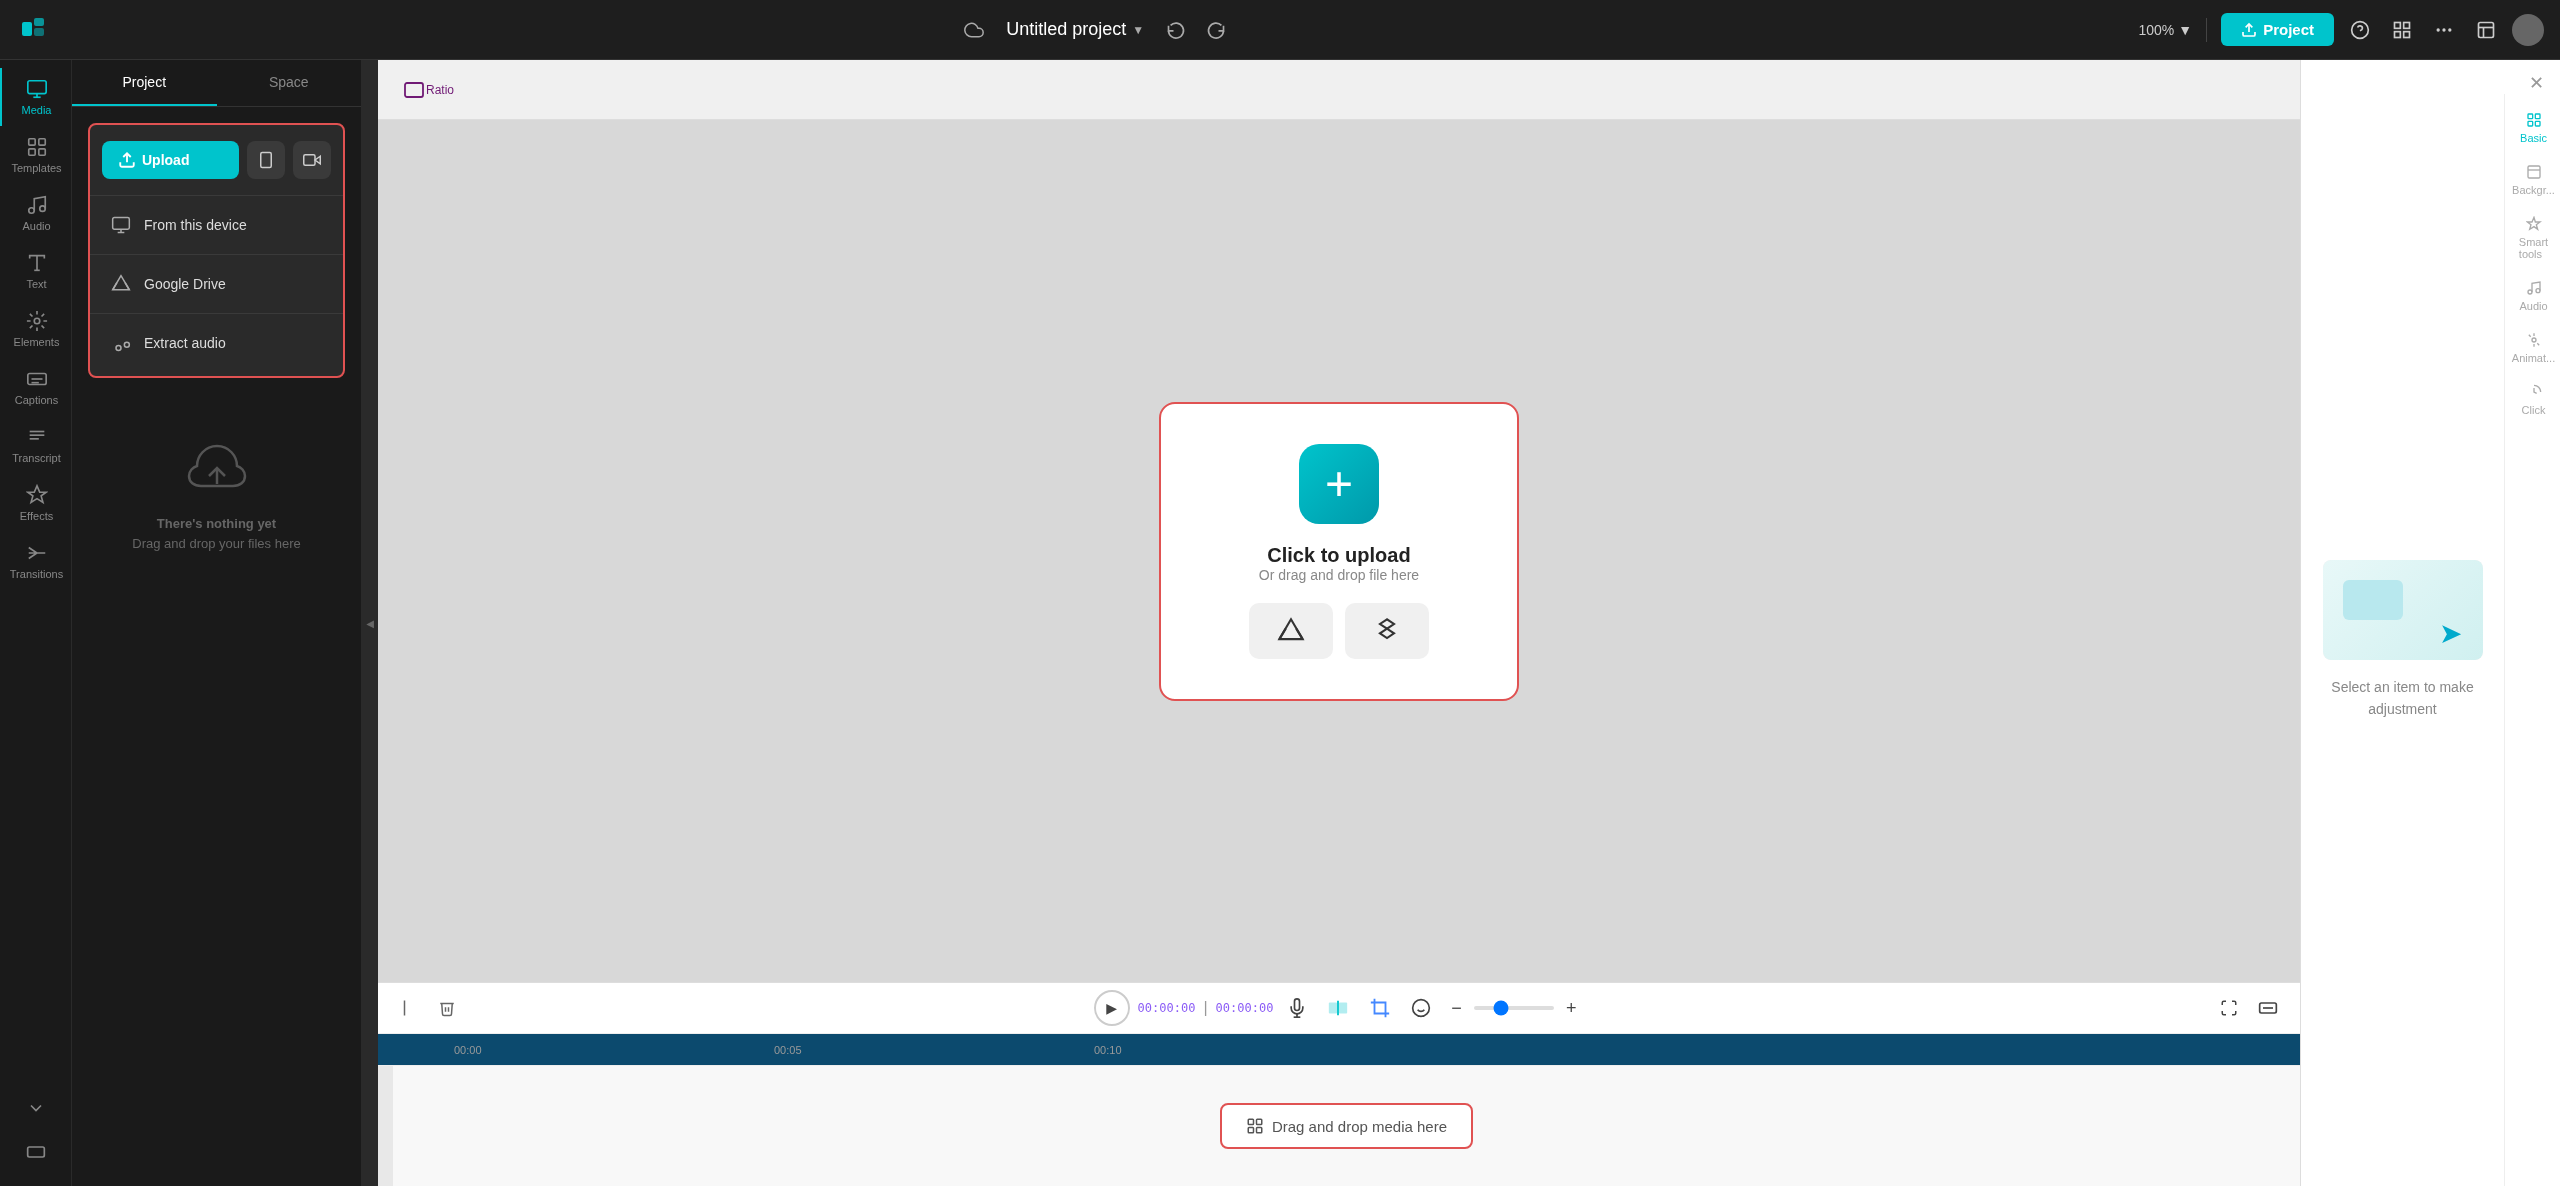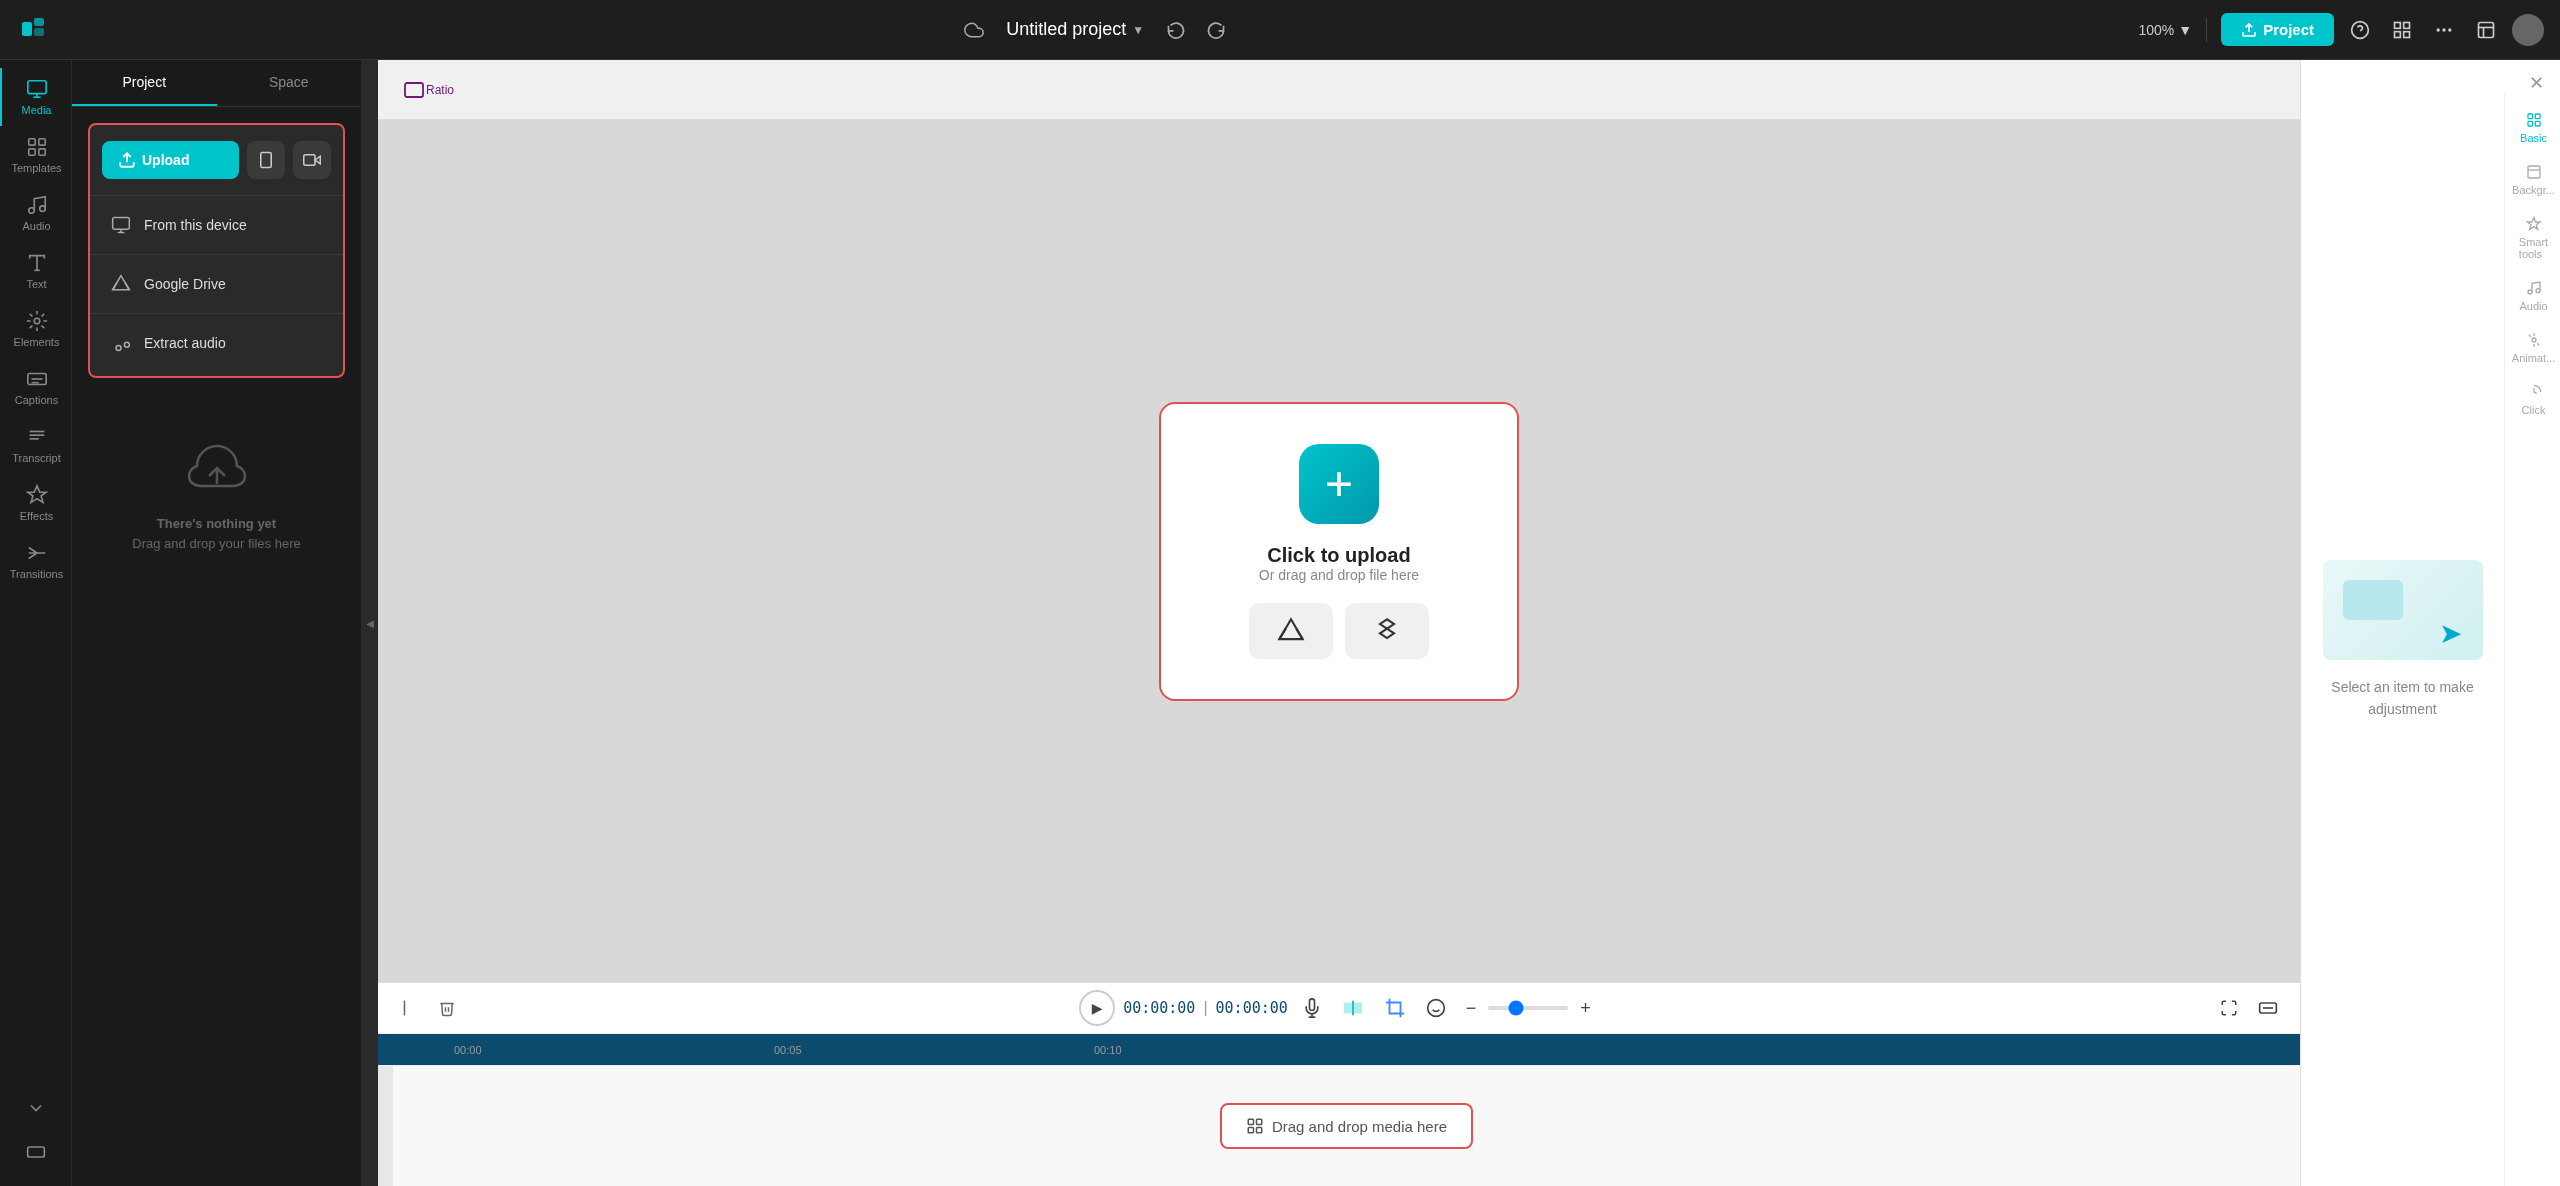--- a/index.html
+++ b/index.html
@@ -67,21 +67,21 @@
     .upload-card-sub { font-size: 14px; color: #888; }
     .upload-card-buttons { display: flex; gap: 12px; }
     .upload-card-btn { background: #f0f0f0; border: none; border-radius: 10px; padding: 14px 28px; cursor: pointer; display: flex; align-items: center; justify-content: center; }
     .upload-card-btn svg { width: 28px; height: 28px; }
 
     
     .timeline-controls { height: 52px; background: #fff; border-top: 1px solid #ddd; border-bottom: 1px solid #eee; display: flex; align-items: center; gap: 8px; padding: 0 16px; flex-shrink: 0; }
     .tl-btn { background: none; border: none; cursor: pointer; color: #666; padding: 6px; border-radius: 4px; font-size: 16px; display: flex; align-items: center; }
     .tl-center { flex: 1; display: flex; align-items: center; justify-content: center; gap: 8px; }
     .play-btn { width: 36px; height: 36px; border-radius: 50%; border: 2px solid #ccc; background: none; cursor: pointer; display: flex; align-items: center; justify-content: center; color: #444; font-size: 14px; }
-    .time-display { font-size: 15px; color: #0c4a6e; font-family: monospace; }
+    .time-display { font-size: 12px; color: #8b5cf6; font-family: monospace; }
     .tl-icon-btn { background: none; border: none; cursor: pointer; color: #444; padding: 6px; border-radius: 4px; font-size: 18px; display: flex; align-items: center; }
     .tl-icon-btn.active-cyan { color: #00c4cc; }
     .tl-icon-btn.active-blue { color: #4488ff; }
     .zoom-bar { display: flex; align-items: center; gap: 6px; }
     .zoom-slider { width: 80px; height: 4px; background: #ddd; border-radius: 2px; appearance: none; }
     .tl-right { display: flex; align-items: center; gap: 8px; }
 
     
     .timeline-ruler { height: 32px; background: #0c4a6e; border-bottom: 1px solid #eee; display: flex; align-items: center; padding: 0 16px; flex-shrink: 0; }
     .ruler-marks { flex: 1; display: flex; align-items: center; position: relative; height: 100%; }

